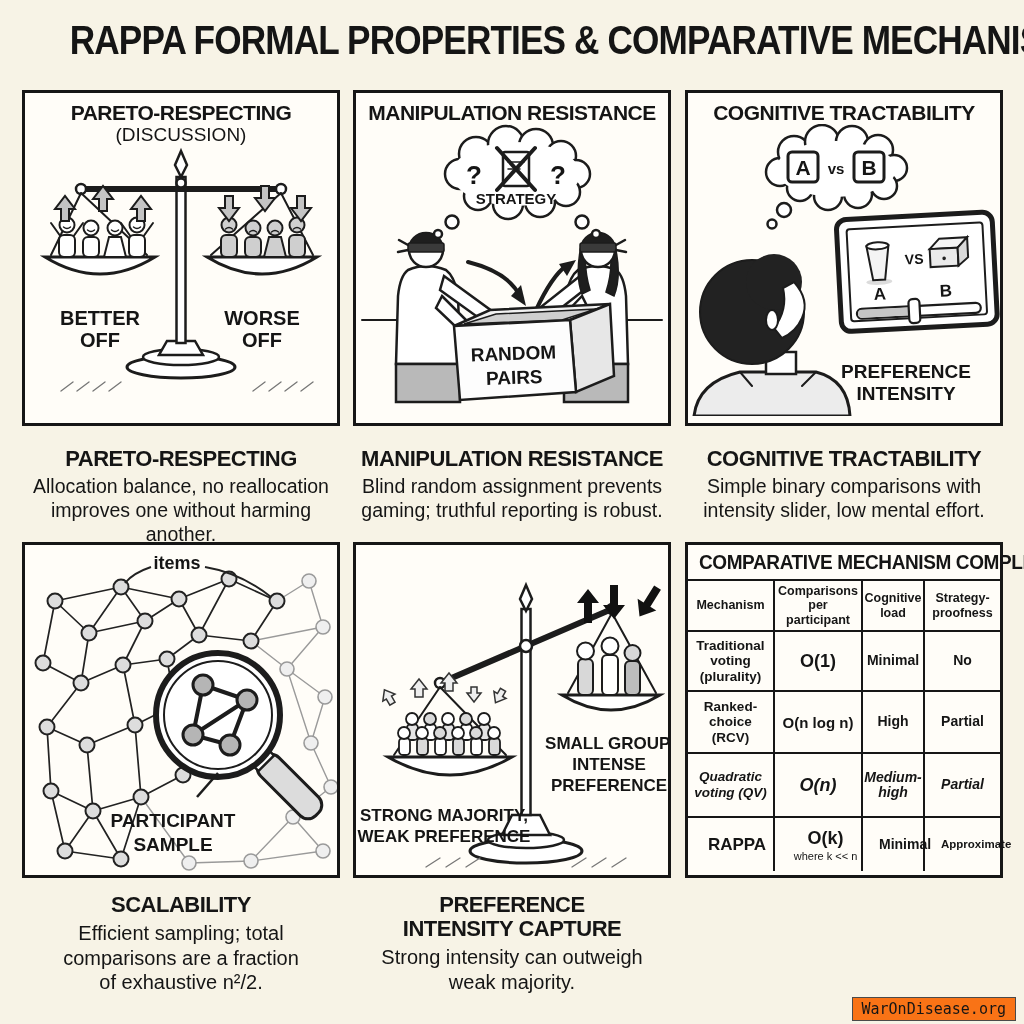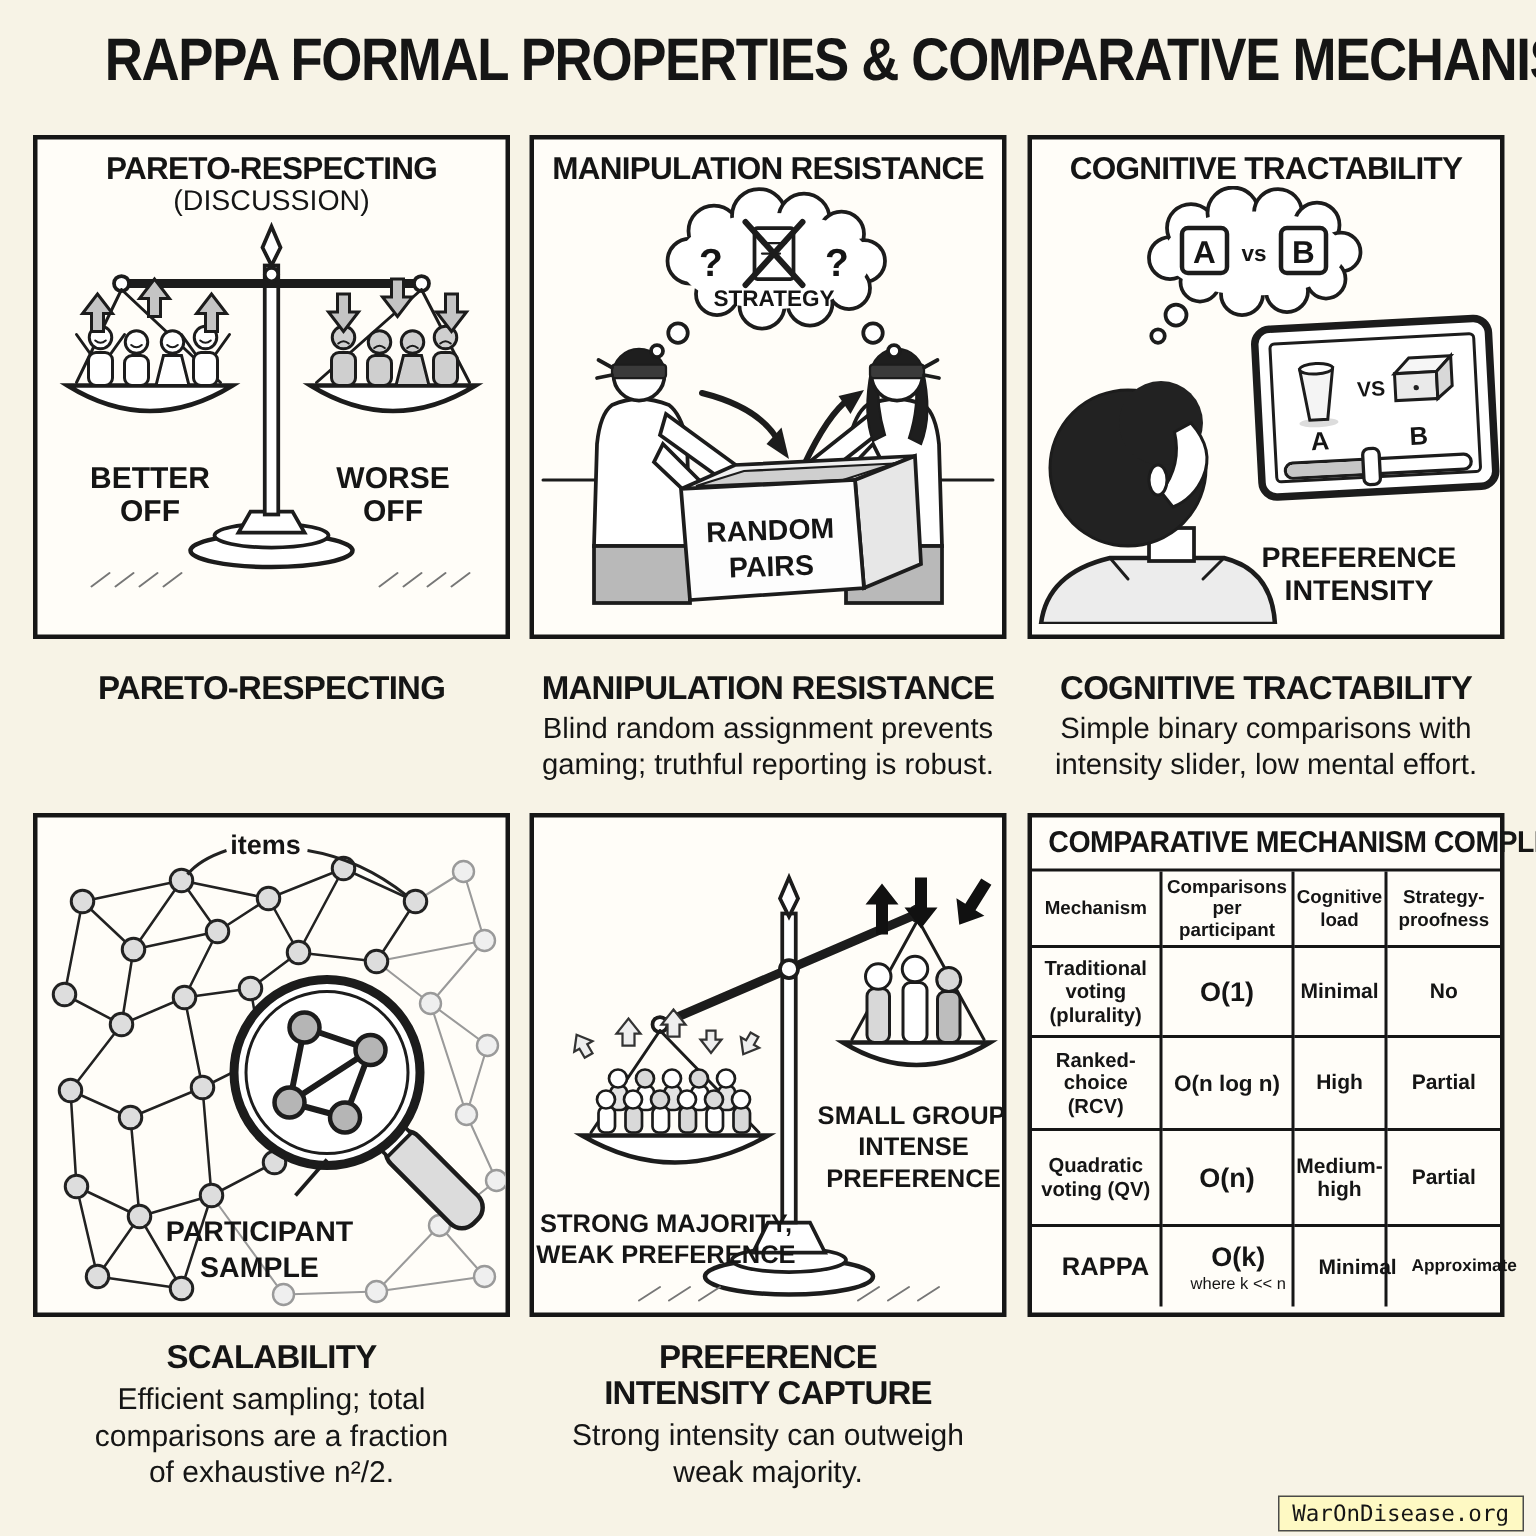--- a/index.html
+++ b/index.html
@@ -45,24 +45,24 @@
   .cx tr:first-child th{border-top:none;}
   .cx tr:last-child td{border-bottom:none;padding-left:16px;}
   .cx .mech{font-size:13.5px;font-weight:bold;line-height:1.15;padding:0 3px;}
   .cx .val{font-size:18px;font-weight:bold;}
   .cx .txt{font-size:14px;font-weight:bold;line-height:1.1;}
   .cx .small{font-size:11.5px;}
   .cx .note{display:block;font-size:11px;font-weight:normal;margin-top:1px;}
   .cx tr.hrow{height:50px;}
   .cx tr.row1{height:60px;}
   .cx tr.row2{height:62px;padding-left:32px;}
-  .cx tr.row3{height:64px;}
+  .cx tr.row3{height:64px;font-style:italic;}
   .cx tr.row4{height:54px;}
 
-  .wm{position:absolute;right:8px;bottom:3px;border:1.5px solid #4a4a4a;background:#fef9c3;
+  .wm{position:absolute;right:8px;bottom:3px;border:1.5px solid #4a4a4a;background:#f97316;
       font-family:"DejaVu Sans Mono",monospace;font-size:15px;padding:2px 9px;color:#151515;}
 </style>
 </head>
 <body>
 
 <div class="canvas">
 
   <h1 class="main-title"><span class="squeeze">RAPPA FORMAL PROPERTIES &amp; COMPARATIVE MECHANISMS</span></h1>
 
   <section class="panel c1 r1">
@@ -269,20 +269,21 @@
         <text x="40" y="82" text-anchor="middle" font-size="17" font-weight="bold">A</text>
         <text x="106" y="82" text-anchor="middle" font-size="17" font-weight="bold">B</text>
       </g>
       <text x="218" y="254" text-anchor="middle" font-size="19" font-weight="bold">PREFERENCE</text>
       <text x="218" y="276" text-anchor="middle" font-size="19" font-weight="bold">INTENSITY</text>
     </svg>
   </section>
 
   <div class="cap cap1-1">
     <div class="cap-t">PARETO-RESPECTING</div>
+    <div class="cap-b">Allocation balance, no reallocation improves one without harming another.</div>
   </div>
   <div class="cap cap1-2">
     <div class="cap-t">MANIPULATION RESISTANCE</div>
     <div class="cap-b">Blind random assignment prevents gaming; truthful reporting is robust.</div>
   </div>
   <div class="cap cap1-3">
     <div class="cap-t">COGNITIVE TRACTABILITY</div>
     <div class="cap-b">Simple binary comparisons with intensity slider, low mental effort.</div>
   </div>
 

